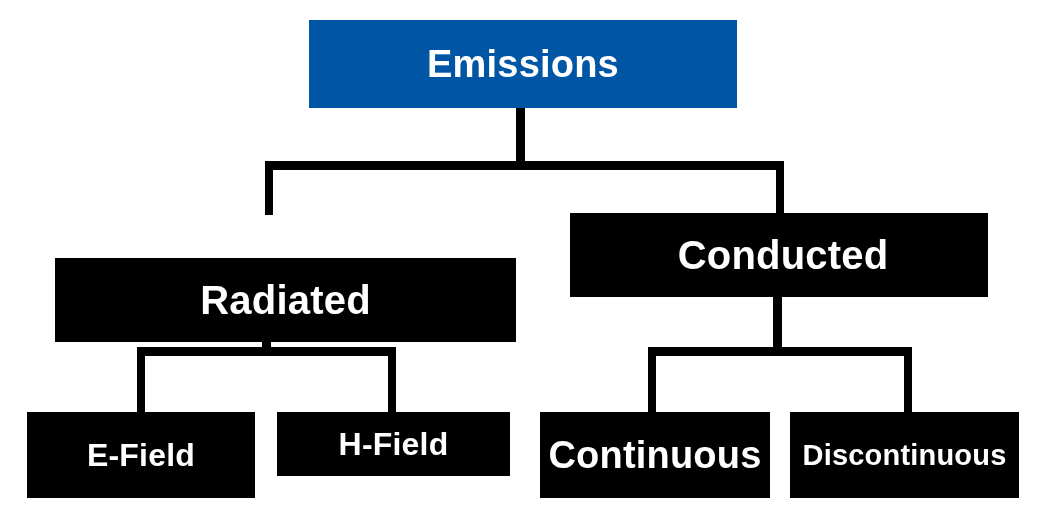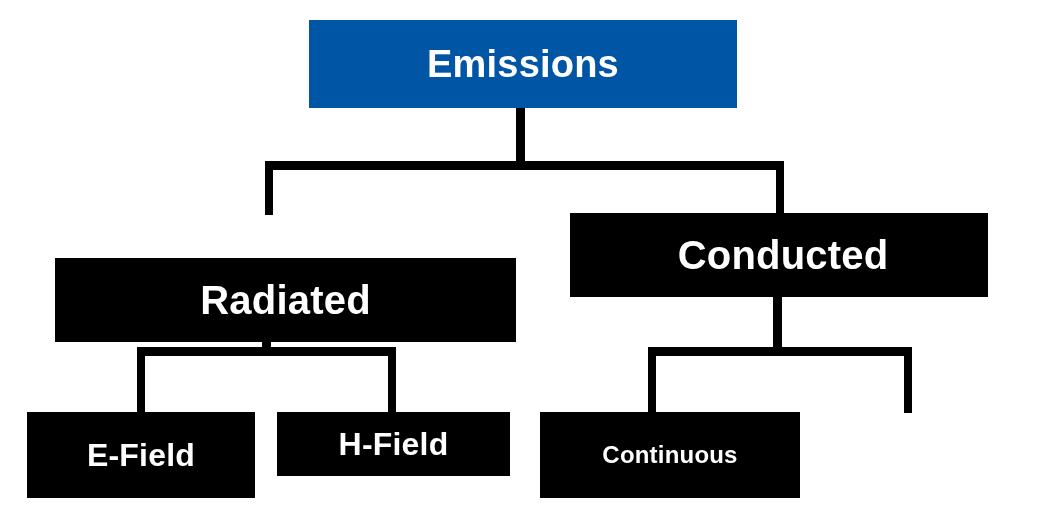--- a/index.html
+++ b/index.html
@@ -58,22 +58,22 @@
   
   #node-efield {
     left: 27px;  top: 412px; width: 228px; height: 86px;
     font-size: 32px;
   }
   #node-hfield {
     left: 277px; top: 412px; width: 233px; height: 64px;
     font-size: 32px;
   }
   #node-continuous {
-    left: 540px; top: 412px; width: 260px; height: 86px;
-    font-size: 24px;
+    left: 540px; top: 412px; width: 230px; height: 86px;
+    font-size: 38px;
   }
   #node-discontinuous {
     left: 790px; top: 412px; width: 229px; height: 86px;
     font-size: 29px;
   }
   
   #conn-root-stem   { left: 516px; top: 108px; width: 9px;   height: 61px; }
   #conn-root-bar    { left: 265px; top: 161px; width: 519px; height: 9px; }
   #conn-root-left   { left: 265px; top: 161px; width: 8px;   height: 54px; }
   #conn-root-right  { left: 776px; top: 161px; width: 8px;   height: 54px; }
@@ -113,14 +113,15 @@
   <div class="node node-branch" id="node-radiated">Radiated</div>
 
   <div class="node node-branch" id="node-conducted">Conducted</div>
 
   <div class="node node-leaf" id="node-efield">E-Field</div>
 
   <div class="node node-leaf" id="node-hfield">H-Field</div>
 
   <div class="node node-leaf" id="node-continuous">Continuous</div>
 
+  <div class="node node-leaf" id="node-discontinuous">Discontinuous</div>
 
 </div>
 
 </body></html>

